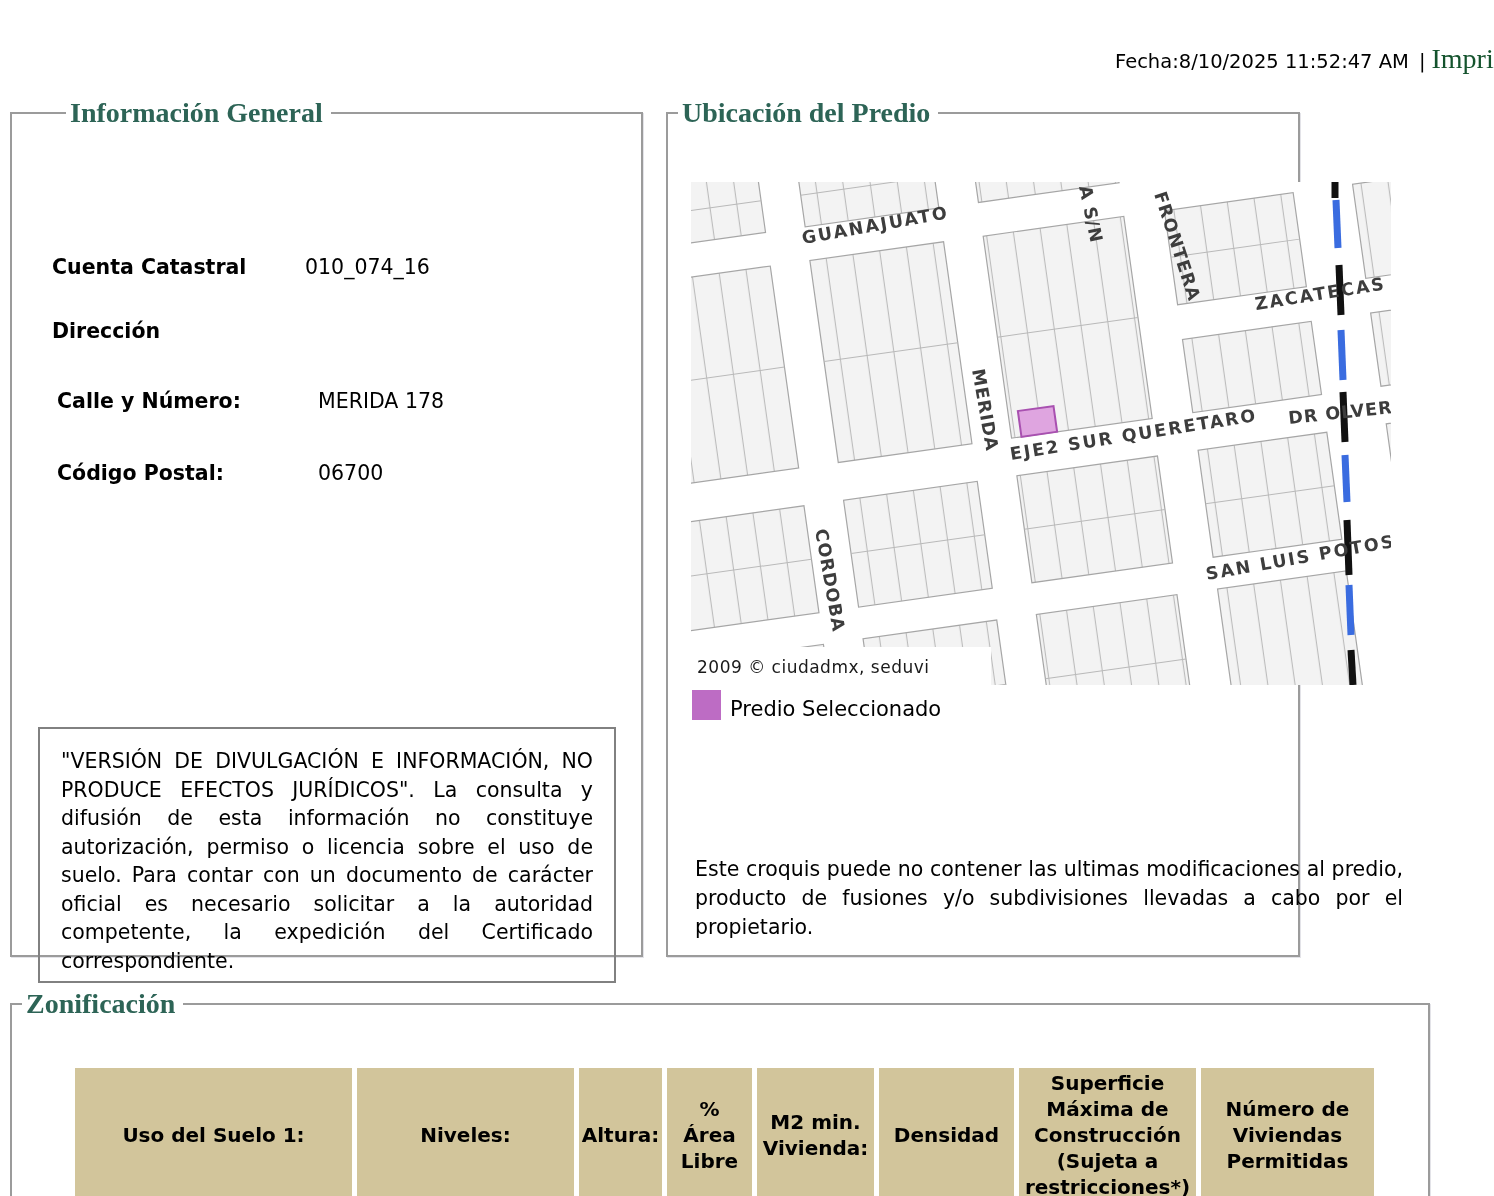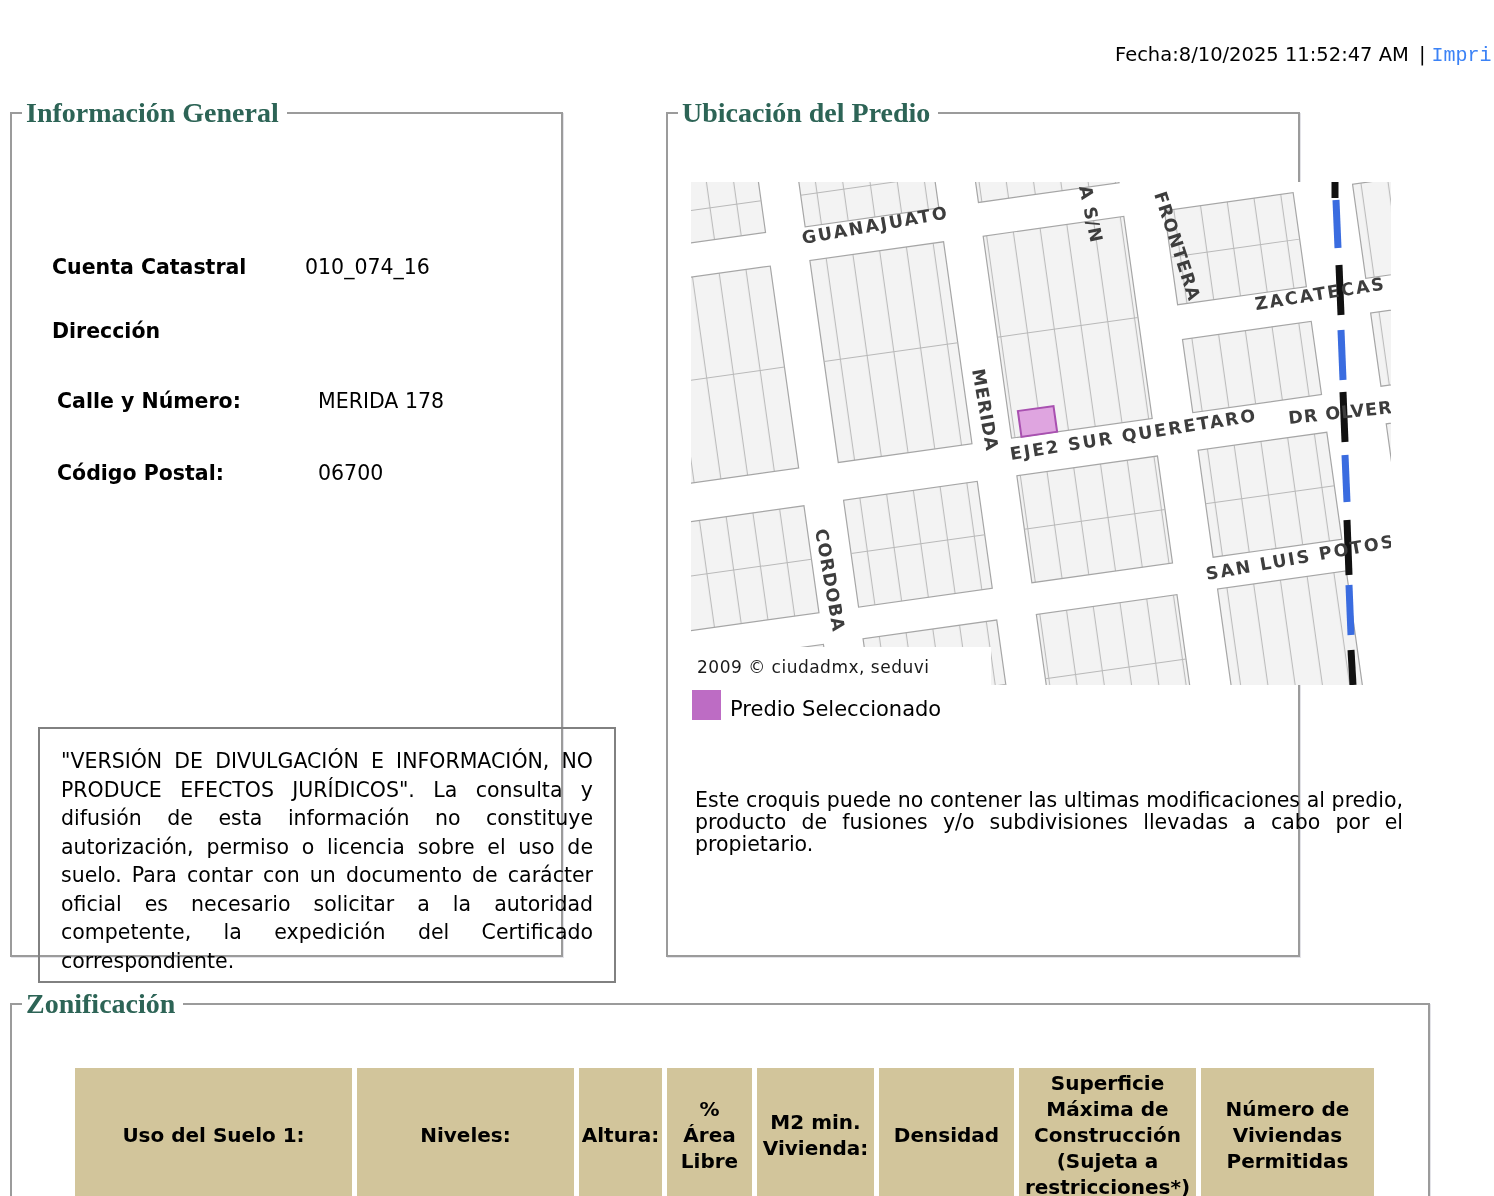--- a/index.html
+++ b/index.html
@@ -7,29 +7,29 @@
               font-family:"DejaVu Sans", sans-serif; color:#000; }
   :root{
     --title-green:#2d6456; --table-header-bg:#d2c59b; --selected-fill:#bd6cc4;
     --selected-parcel-fill:#dfa5e0; --selected-parcel-stroke:#a850b0; --metro-blue:#3a6ce0;
   }
 
   
   .topbar{ position:absolute; top:43px; left:1115px; white-space:nowrap; font-size:19.5px; }
   .topbar .fecha{ font-family:"DejaVu Sans", sans-serif; }
   .topbar .sep{ padding:0 6px 0 10px; }
-  .topbar .print{ font-family:Liberation Mono, monospace; font-size:20px; color:#3b82f6;
+  .topbar .print{ font-family:Liberation Serif, serif; font-size:28px; color:#14532d;
                   text-decoration:none; cursor:pointer; }
 
   
   fieldset{ position:absolute; border:2px solid #9b9b9b; background:#fff;
             box-shadow:1px 1px 0 #e3e3e8; }
   legend{ font-family:"Liberation Serif", serif; font-weight:bold; font-size:28px;
           color:var(--title-green); margin-left:10px; padding:0 8px 0 4px; }
-  #fs-general{ left:10px; top:97px; width:553px; height:860px; }
+  #fs-general{ left:10px; top:97px; width:633px; height:860px;padding-left:44px; }
   #fs-ubicacion{ left:666px; top:97px; width:634px; height:860px; }
   #fs-zonificacion{ left:10px; top:988px; width:1420px; height:300px; }
 
   
   .abs{ position:absolute; }
   .lblb{ font-weight:bold; font-size:20.5px;margin-left:12px; }
   .val{ font-size:20.5px; }
   #cuenta-row{ left:28px; top:126px; width:560px; }
   #cuenta-row .val{ position:absolute; left:265px; top:0; }
   #direccion-h{ left:28px; top:190px; }
@@ -48,21 +48,21 @@
   .street-label.wide{ letter-spacing:2px; }
   .map-copy{ font-size:17px; fill:#1a1a1a; font-weight:normal; letter-spacing:0.5px; }
   .blk{ fill:url(#parcels); stroke:#a6a6a6; stroke-width:1.2; }
   .mid{ stroke:#b9b9b9; stroke-width:1; }
   .metro{ stroke-width:7; fill:none; stroke-linecap:butt; }
   .metro.black{ stroke:#111; } .metro.blue{ stroke:var(--metro-blue); }
   #predio-rect{ fill:var(--selected-parcel-fill); stroke:var(--selected-parcel-stroke); stroke-width:2; }
 
   #legend-swatch{ left:24px; top:561px; width:29px; height:30px; background:var(--selected-fill); }
   #legend-label{ left:62px; top:568px; font-size:21px; }
-  #croquis-note{ left:27px; top:660px; width:708px; font-size:20.5px; line-height:22px; text-align:justify; }
+  #croquis-note{ left:27px; top:726px; width:708px; font-size:20.5px; line-height:29px; text-align:justify; }
 
   
   #zon-table{ left:63px; top:48px; display:flex; gap:5px; }
   .zcell{ background:var(--table-header-bg); height:133px; display:flex; align-items:center;
           justify-content:center; text-align:center; font-weight:bold; font-size:20px;
           line-height:26px; padding:0 6px; }
   .zc0{width:277px;} .zc1{width:217px;} .zc2{width:83px;} .zc3{width:85px;}
   .zc4{width:117px;} .zc5{width:135px;} .zc6{width:177px;} .zc7{width:173px;}
 </style>
 </head>

